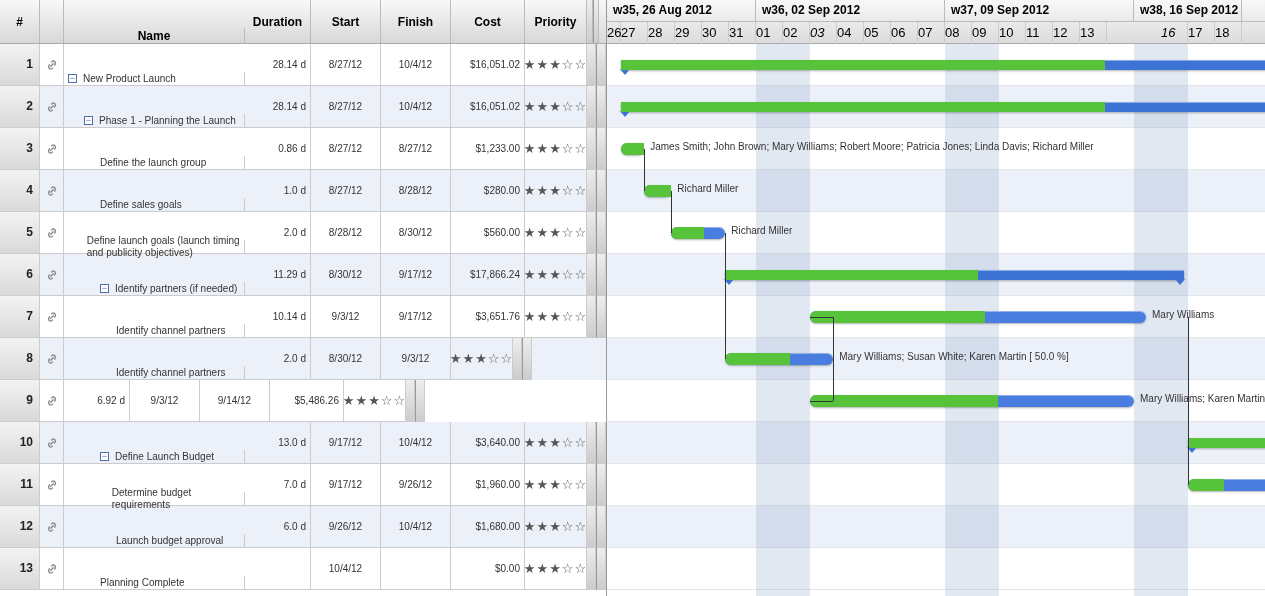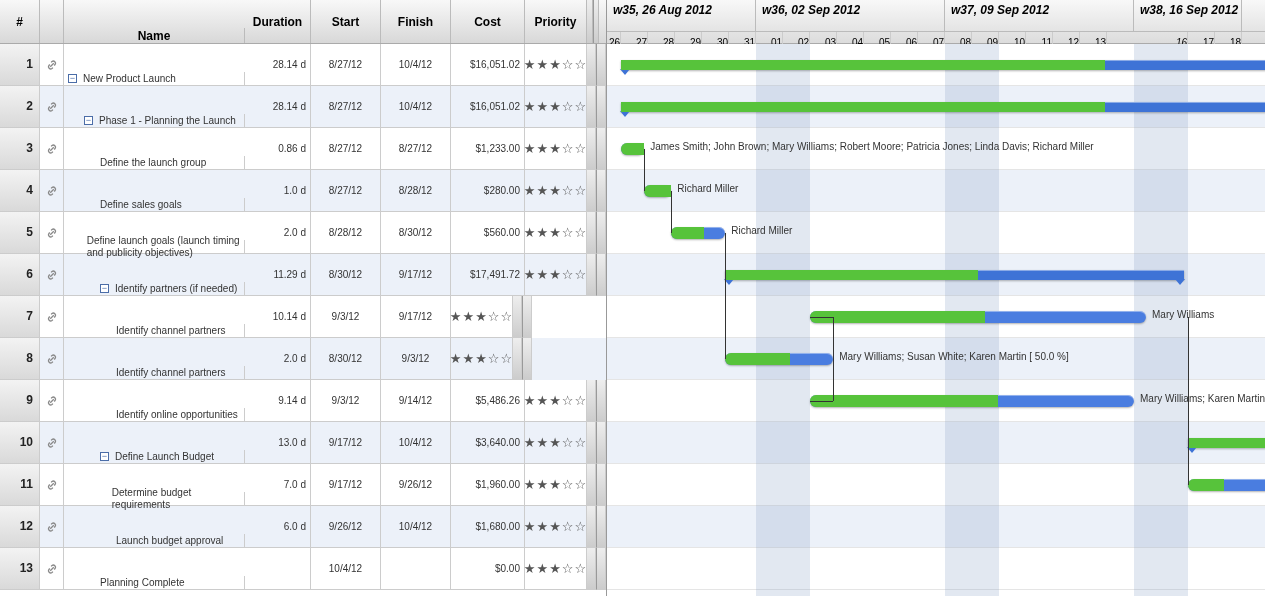--- a/index.html
+++ b/index.html
@@ -106,24 +106,24 @@
     flex: 1;
     position: relative;
     overflow: hidden;
   }
   .gantt-header {
     height: 44px;
     border-bottom: 1px solid #aaa;
     background: linear-gradient(#f8f8f8, #dcdcdc);
     position: relative;
   }
-  .week-row { height: 32px; display:flex; border-bottom:1px solid #bbb;font-style:italic;}
+  .week-row { height: 22px; display:flex; border-bottom:1px solid #bbb;}
   .week-cell { border-right:1px solid #bbb; padding:3px 6px; font-weight:bold; font-size:12px; white-space:nowrap; text-align:left; }
   .day-row  { height: 22px; display:flex;}
-  .day-cell { width: 27px; border-right:1px solid #ccc; text-align:right; line-height:22px; font-size:10px;}
+  .day-cell { width: 27px; border-right:1px solid #ccc; text-align:left; line-height:22px; font-size:13px;}
   .gantt-body {
     position: relative;
     height: calc(100% - 44px);
   }
   .row-stripe {
     position: absolute; left:0; right:0; height:42px;
     border-bottom: 1px solid #e5e5e5;
   }
   .shade {
     position: absolute; top:0; bottom:0;
@@ -306,41 +306,42 @@
             </svg>
           </div>
           <div class="gcell name c-name even">
             <span class="indent" style="width:32px"></span>
             <span class="expander">−</span>
             <span>Identify partners (if needed)</span>
           </div>
           <div class="gcell c-dur even" style="justify-content:flex-end">11.29 d</div>
           <div class="gcell c-start even">8/30/12</div>
           <div class="gcell c-fin even">9/17/12</div>
-          <div class="gcell c-cost even" style="justify-content:flex-end">$17,491.72</div>
+          <div class="gcell c-cost even" style="justify-content:flex-end">$17,866.24</div>
           <div class="gcell c-pri even">
             <span class="stars">★★★☆☆</span>
           </div>
           <div class="gcell c-splitL"></div>
           <div class="gcell c-splitR"></div>
         </div>
         <div class="grow odd">
           <div class="gcell num c-num">7</div>
           <div class="gcell icon c-ico odd">
             <svg class="link-icon" viewBox="0 0 16 16">
               <path fill="none" stroke="currentColor" stroke-width="1.5" d="M6 10l4-4M7 5l1-1a2.5 2.5 0 013.5 3.5l-1 1M9 11l-1 1A2.5 2.5 0 014.5 8.5l1-1"></path>
             </svg>
           </div>
           <div class="gcell name c-name odd">
             <span class="indent" style="width:48px"></span>
             <span>Identify channel partners</span>
           </div>
           <div class="gcell c-dur odd" style="justify-content:flex-end">10.14 d</div>
           <div class="gcell c-start odd">9/3/12</div>
           <div class="gcell c-fin odd">9/17/12</div>
+          <div class="gcell c-cost odd" style="justify-content:flex-end">$3,651.76</div>
           <div class="gcell c-pri odd">
             <span class="stars">★★★☆☆</span>
           </div>
           <div class="gcell c-splitL"></div>
           <div class="gcell c-splitR"></div>
         </div>
         <div class="grow even">
           <div class="gcell num c-num">8</div>
           <div class="gcell icon c-ico even">
             <svg class="link-icon" viewBox="0 0 16 16">
@@ -360,25 +361,21 @@
           <div class="gcell c-splitL"></div>
           <div class="gcell c-splitR"></div>
         </div>
         <div class="grow odd">
           <div class="gcell num c-num">9</div>
           <div class="gcell icon c-ico odd">
             <svg class="link-icon" viewBox="0 0 16 16">
               <path fill="none" stroke="currentColor" stroke-width="1.5" d="M6 10l4-4M7 5l1-1a2.5 2.5 0 013.5 3.5l-1 1M9 11l-1 1A2.5 2.5 0 014.5 8.5l1-1"></path>
             </svg>
           </div>
-          <div class="gcell name c-name odd">
-            <span class="indent" style="width:48px"></span>
-            <span>Identify online opportunities</span>
-          </div>
-          <div class="gcell c-dur odd" style="justify-content:flex-end">9.14 d</div>
+          <div class="gcell c-dur odd" style="justify-content:flex-end">6.92 d</div>
           <div class="gcell c-start odd">9/3/12</div>
           <div class="gcell c-fin odd">9/14/12</div>
           <div class="gcell c-cost odd" style="justify-content:flex-end">$5,486.26</div>
           <div class="gcell c-pri odd">
             <span class="stars">★★★☆☆</span>
           </div>
           <div class="gcell c-splitL"></div>
           <div class="gcell c-splitR"></div>
         </div>
         <div class="grow even">
@@ -479,21 +476,21 @@
         </div>
       <div class="day-row" id="day-row">
           <div class="day-cell" style="width: 14px;">26</div>
           <div class="day-cell" style="width: 27px;">27</div>
           <div class="day-cell" style="width: 27px;">28</div>
           <div class="day-cell" style="width: 27px;">29</div>
           <div class="day-cell" style="width: 27px;">30</div>
           <div class="day-cell" style="width: 27px;">31</div>
           <div class="day-cell" style="width: 27px;">01</div>
           <div class="day-cell" style="width: 27px;">02</div>
-          <div class="day-cell" style="width: 27px;">03</div>
+          <div class="day-cell" style="width: 27px; font-style: italic;">03</div>
           <div class="day-cell" style="width: 27px;">04</div>
           <div class="day-cell" style="width: 27px;">05</div>
           <div class="day-cell" style="width: 27px;">06</div>
           <div class="day-cell" style="width: 27px;">07</div>
           <div class="day-cell" style="width: 27px;">08</div>
           <div class="day-cell" style="width: 27px;">09</div>
           <div class="day-cell" style="width: 27px;">10</div>
           <div class="day-cell" style="width: 27px;">11</div>
           <div class="day-cell" style="width: 27px;">12</div>
           <div class="day-cell" style="width: 27px;">13</div>

